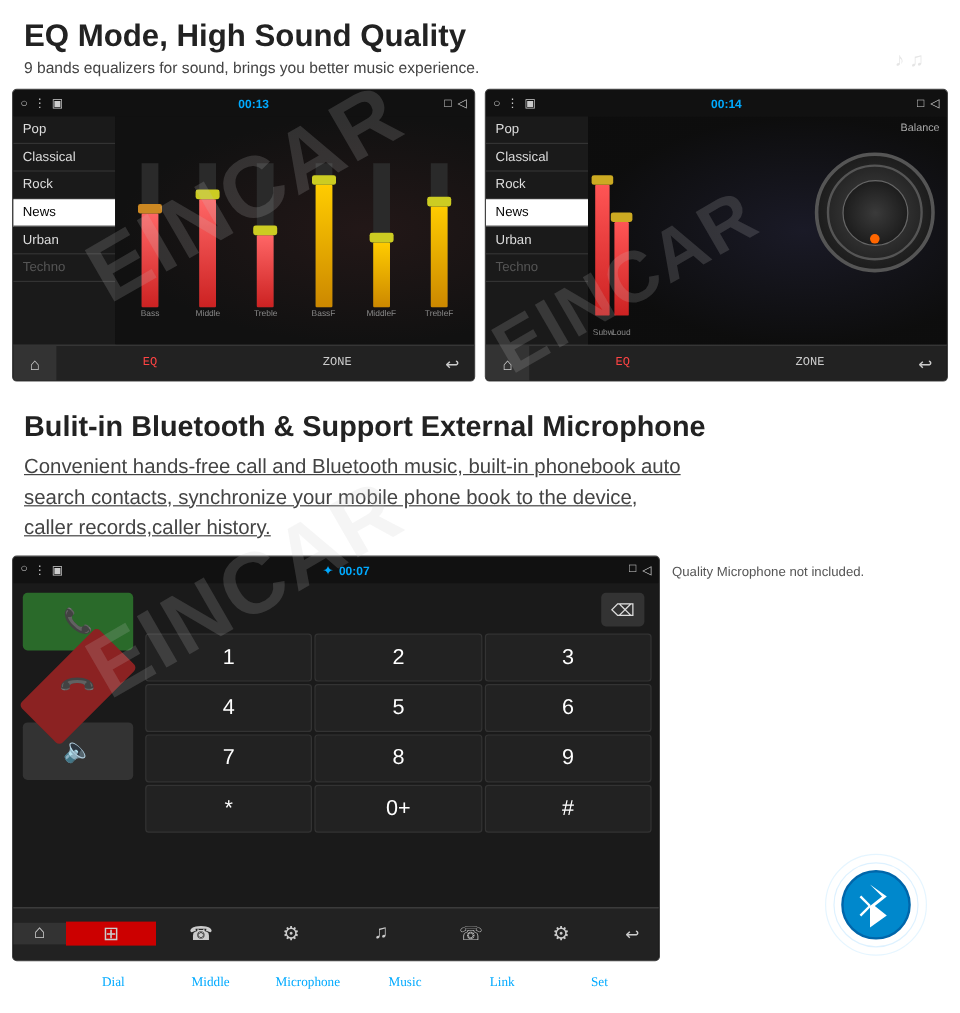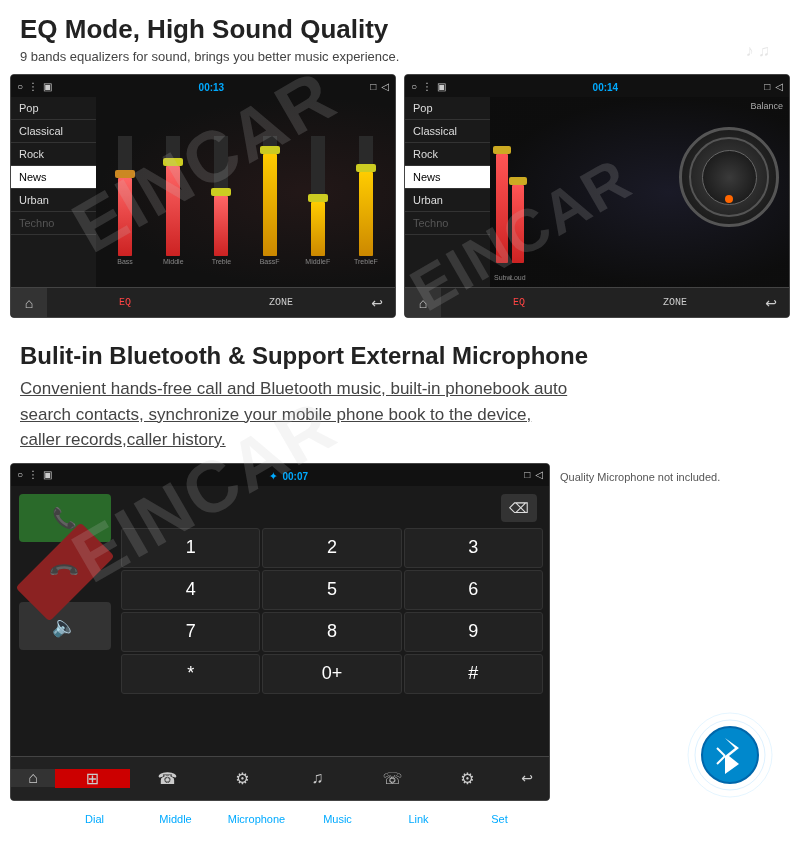--- a/index.html
+++ b/index.html
@@ -316,20 +316,21 @@
     .bottom-label-item {
       display: flex;
       flex-direction: column;
       align-items: center;
       flex: 1;
     }
     .bottom-label-text {
       font-size: 11px;
       color: #00aaff;
       text-align: left;
+      font-family: Liberation Serif, serif;
     }
 
     
     .music-note {
       position: absolute;
       top: 42px;
       right: 30px;
       color: #ccc;
       font-size: 16px;
       opacity: 0.5;

